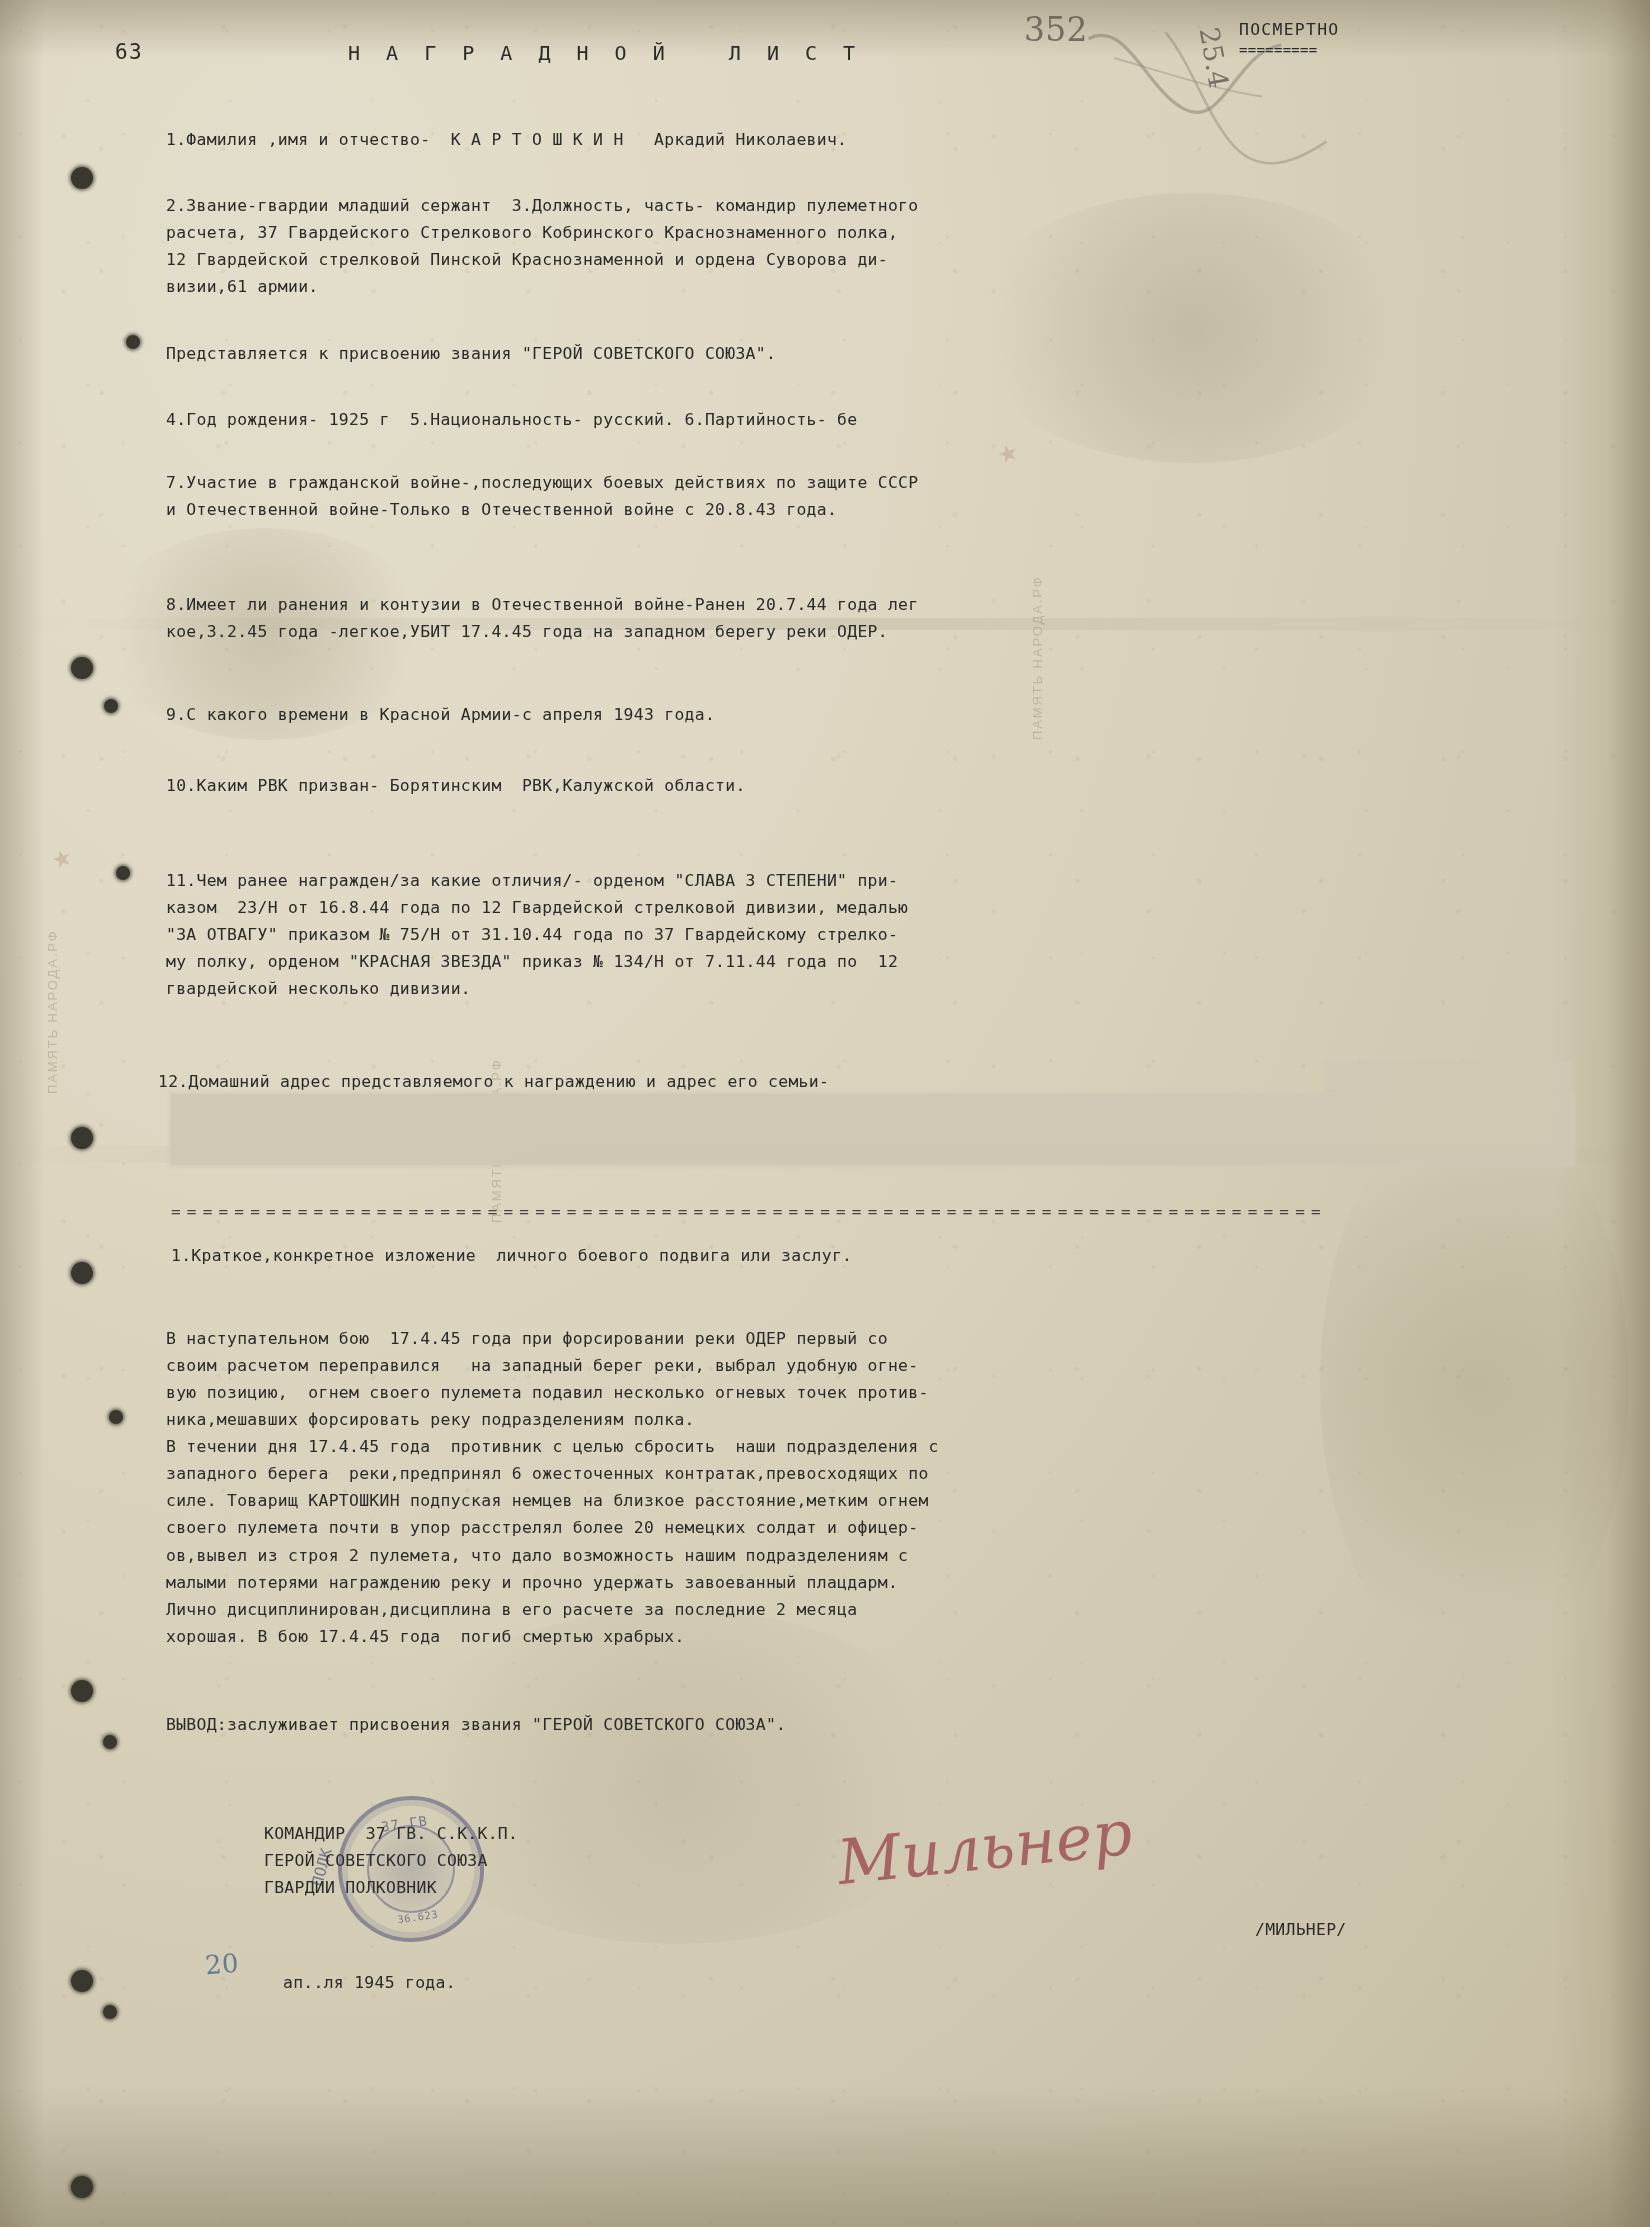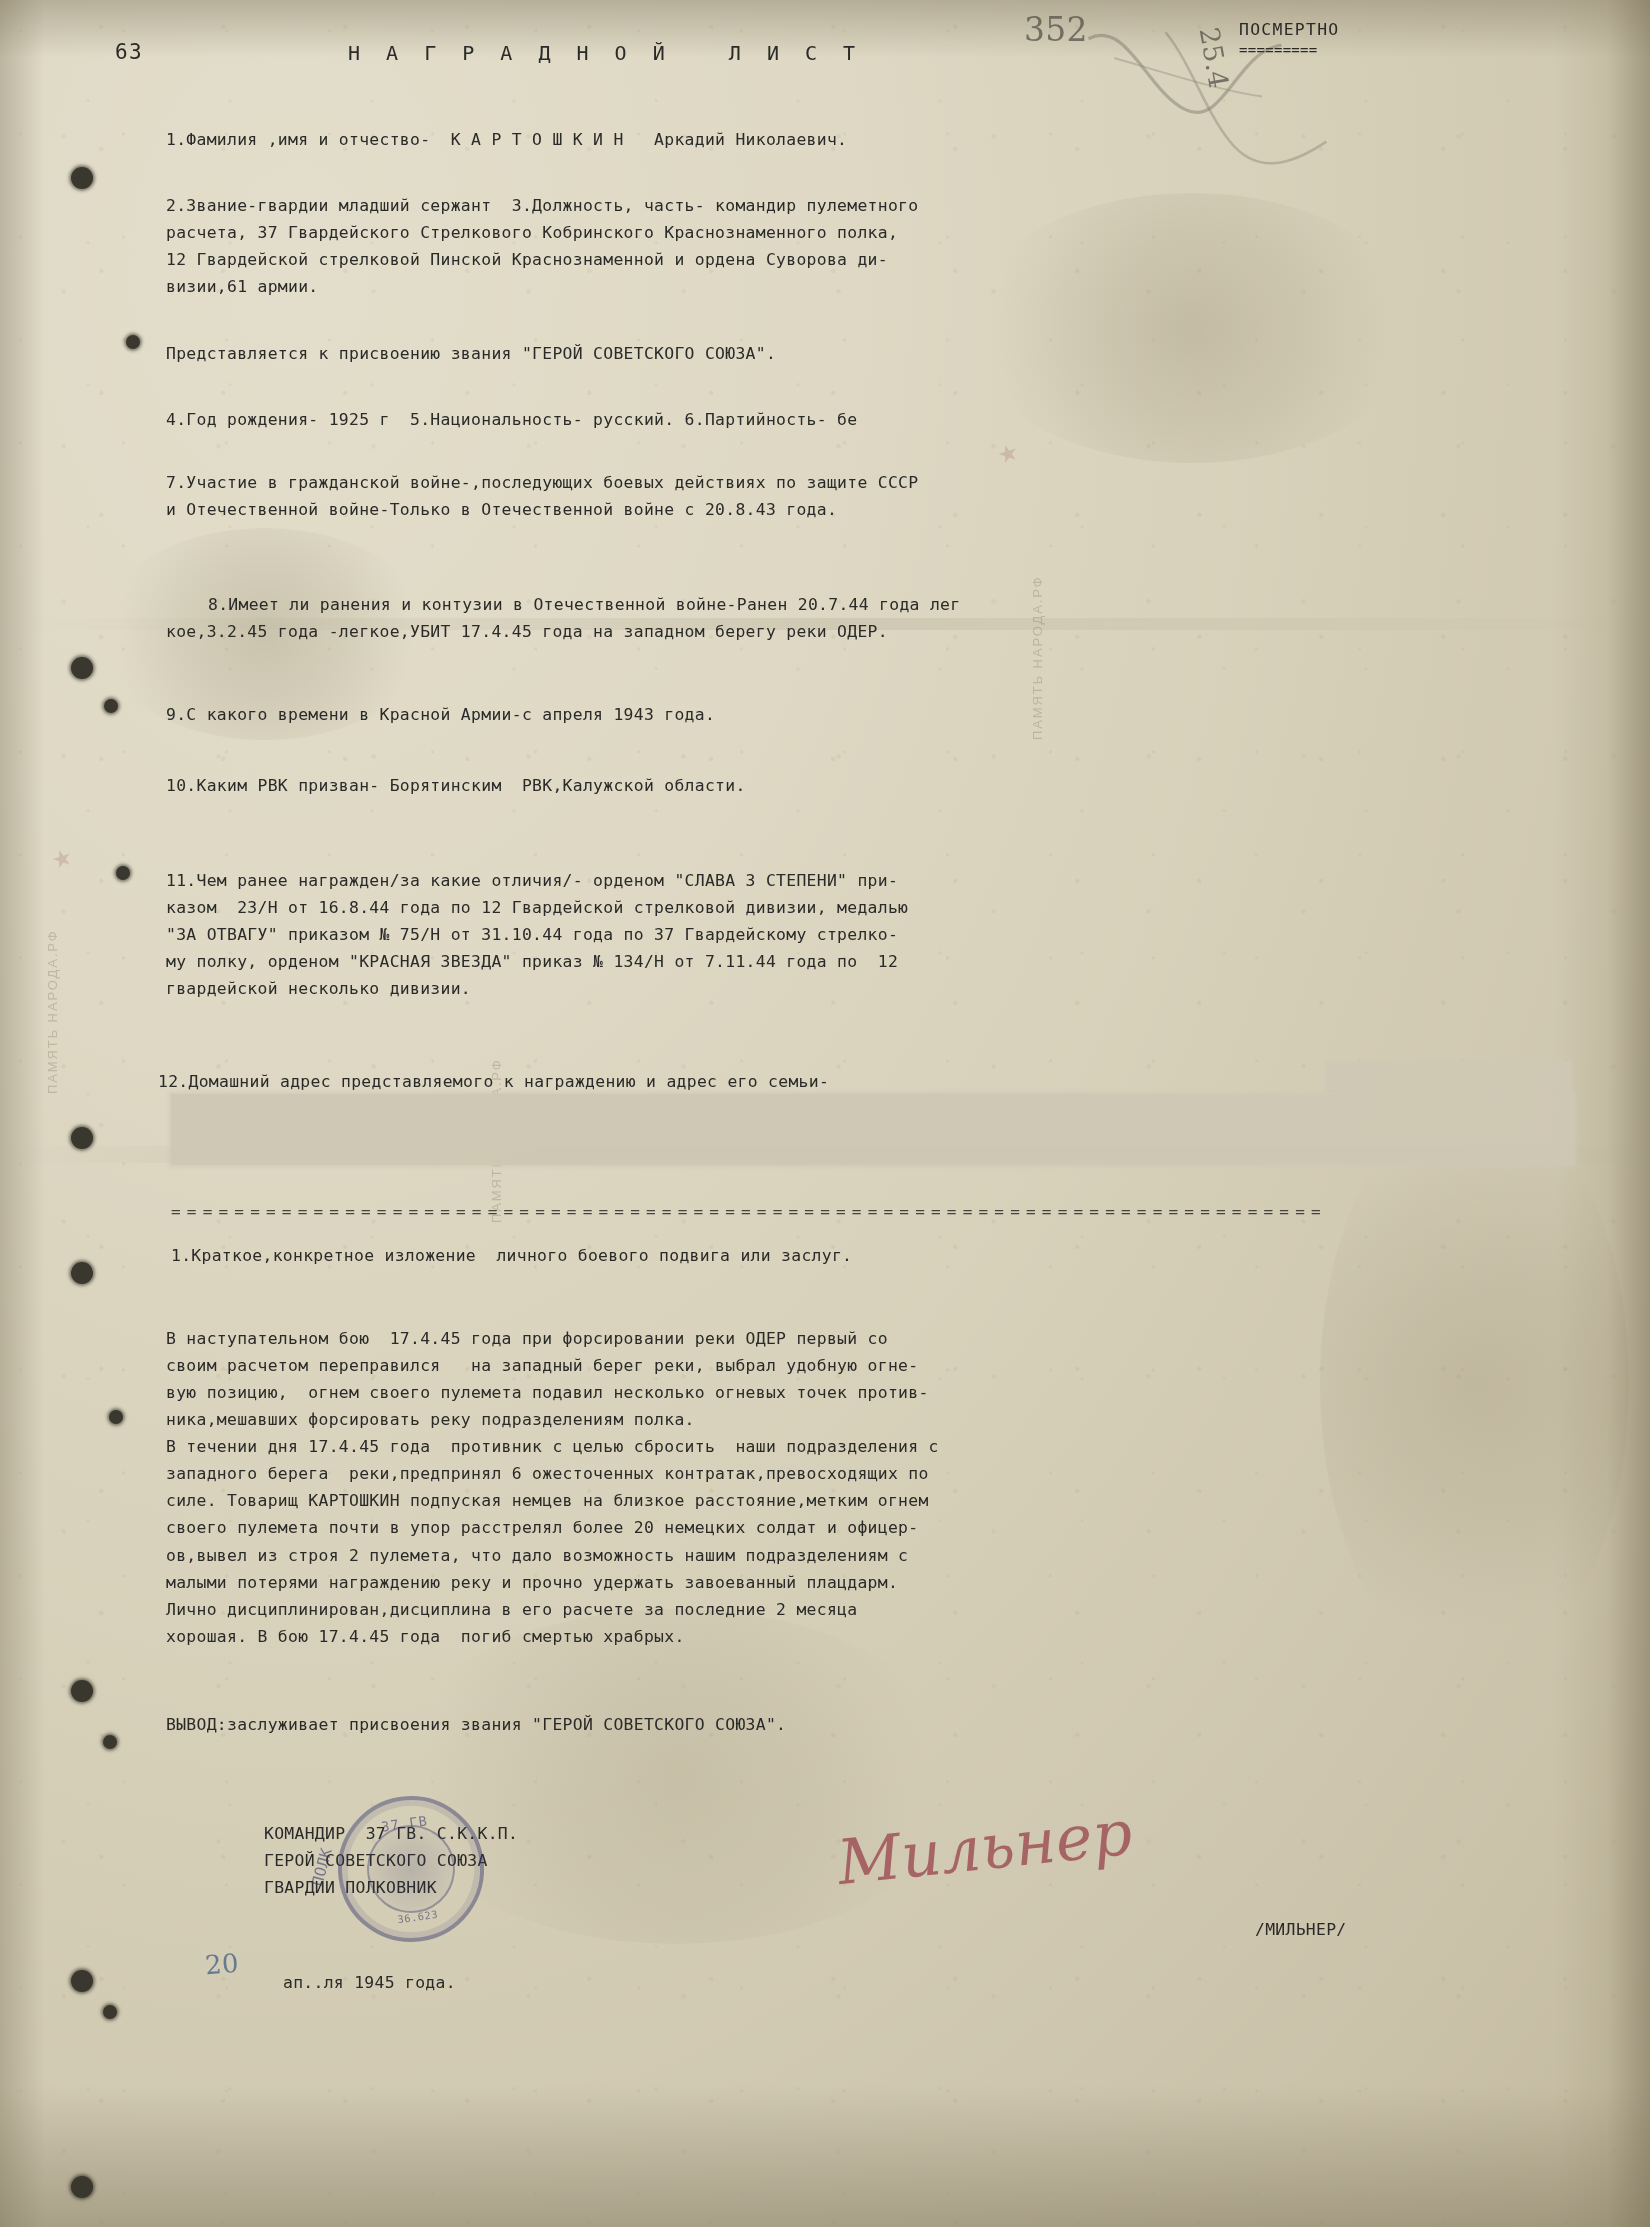--- a/index.html
+++ b/index.html
@@ -190,21 +190,21 @@
 
     <div class="ln" style="left:166px;top:127px;">1.Фамилия ,имя и отчество-  К А Р Т О Ш К И Н   Аркадий Николаевич.</div>
     <div class="ln" style="left:166px;top:193px;">2.Звание-гвардии младший сержант  3.Должность, часть- командир пулеметного</div>
     <div class="ln" style="left:166px;top:220px;">расчета, 37 Гвардейского Стрелкового Кобринского Краснознаменного полка,</div>
     <div class="ln" style="left:166px;top:247px;">12 Гвардейской стрелковой Пинской Краснознаменной и ордена Суворова ди-</div>
     <div class="ln" style="left:166px;top:274px;">визии,61 армии.</div>
     <div class="ln" style="left:166px;top:341px;">Представляется к присвоению звания "ГЕРОЙ СОВЕТСКОГО СОЮЗА".</div>
     <div class="ln" style="left:166px;top:407px;">4.Год рождения- 1925 г  5.Национальность- русский. 6.Партийность- бе</div>
     <div class="ln" style="left:166px;top:470px;">7.Участие в гражданской войне-,последующих боевых действиях по защите СССР</div>
     <div class="ln" style="left:166px;top:497px;">и Отечественной войне-Только в Отечественной войне с 20.8.43 года.</div>
-    <div class="ln" style="left:166px;top:592px;margin-left:42px;">8.Имеет ли ранения и контузии в Отечественной войне-Ранен 20.7.44 года лег</div>
+    <div class="ln" style="left:166px;top:592px;">8.Имеет ли ранения и контузии в Отечественной войне-Ранен 20.7.44 года лег</div>
     <div class="ln" style="left:166px;top:619px;">кое,3.2.45 года -легкое,УБИТ 17.4.45 года на западном берегу реки ОДЕР.</div>
     <div class="ln" style="left:166px;top:702px;">9.С какого времени в Красной Армии-с апреля 1943 года.</div>
     <div class="ln" style="left:166px;top:773px;">10.Каким РВК призван- Борятинским  РВК,Калужской области.</div>
     <div class="ln" style="left:166px;top:868px;">11.Чем ранее награжден/за какие отличия/- орденом "СЛАВА 3 СТЕПЕНИ" при-</div>
     <div class="ln" style="left:166px;top:895px;">казом  23/Н от 16.8.44 года по 12 Гвардейской стрелковой дивизии, медалью</div>
     <div class="ln" style="left:166px;top:922px;">"ЗА ОТВАГУ" приказом № 75/Н от 31.10.44 года по 37 Гвардейскому стрелко-</div>
     <div class="ln" style="left:166px;top:949px;">му полку, орденом "КРАСНАЯ ЗВЕЗДА" приказ № 134/Н от 7.11.44 года по  12</div>
     <div class="ln" style="left:166px;top:976px;">гвардейской несколько дивизии.</div>
     <div class="ln" style="left:158px;top:1069px;">12.Домашний адрес представляемого к награждению и адрес его семьи-</div>
 

